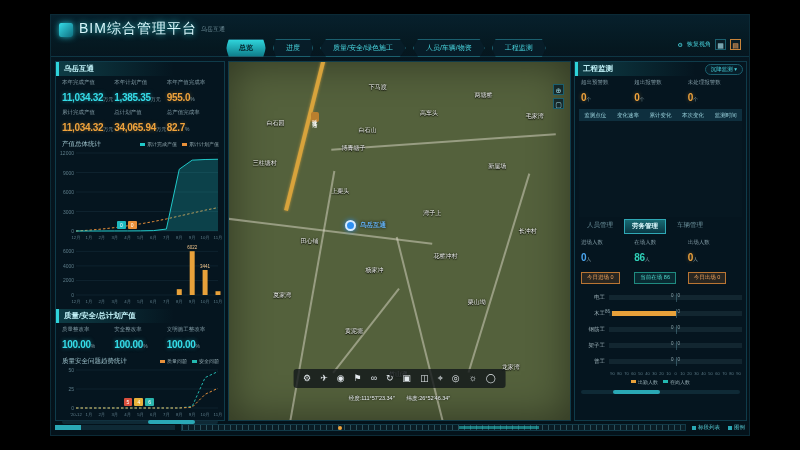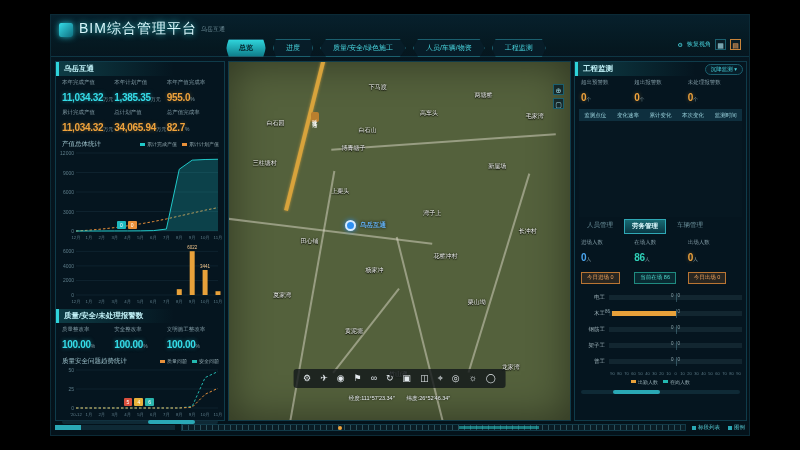--- a/index.html
+++ b/index.html
@@ -241,21 +241,21 @@
           <text x="134.1818181818182" y="60" text-anchor="middle" font-size="4.3" fill="#5e7d8a">9月</text>
           <text x="147.0909090909091" y="60" text-anchor="middle" font-size="4.3" fill="#5e7d8a">10月</text>
           <text x="160" y="60" text-anchor="middle" font-size="4.3" fill="#5e7d8a">11月</text>
           <rect x="118.77272727272727" y="46.18181818181818" width="5" height="5.818181818181818" fill="#e8a13a"></rect>
           <rect x="131.6818181818182" y="8.203636363636363" width="5" height="43.79636363636364" fill="#e8a13a"></rect>
           <text x="134.1818181818182" y="6.203636363636363" text-anchor="middle" font-size="4.5" fill="#f5c88e">6022</text>
           <rect x="144.5909090909091" y="26.974545454545456" width="5" height="25.025454545454544" fill="#e8a13a"></rect>
           <text x="147.0909090909091" y="24.974545454545456" text-anchor="middle" font-size="4.5" fill="#f5c88e">3441</text>
           <rect x="157.5" y="48.21818181818182" width="5" height="3.7818181818181813" fill="#e8a13a"></rect>
         </svg></div>
-    <div class="sec-h" style="margin-top:4px;">质量/安全/未处理报警数</div>
+    <div class="sec-h" style="margin-top:4px;">质量/安全/总计划产值</div>
     <div class="stats">
         <div class="stat">
           <div class="lb">质量整改率</div>
           <div class="vrow"><span class="val c-cyan">100.00</span><span class="unit">%</span></div>
         </div>
         <div class="stat">
           <div class="lb">安全整改率</div>
           <div class="vrow"><span class="val c-cyan">100.00</span><span class="unit">%</span></div>
         </div>
         <div class="stat">

